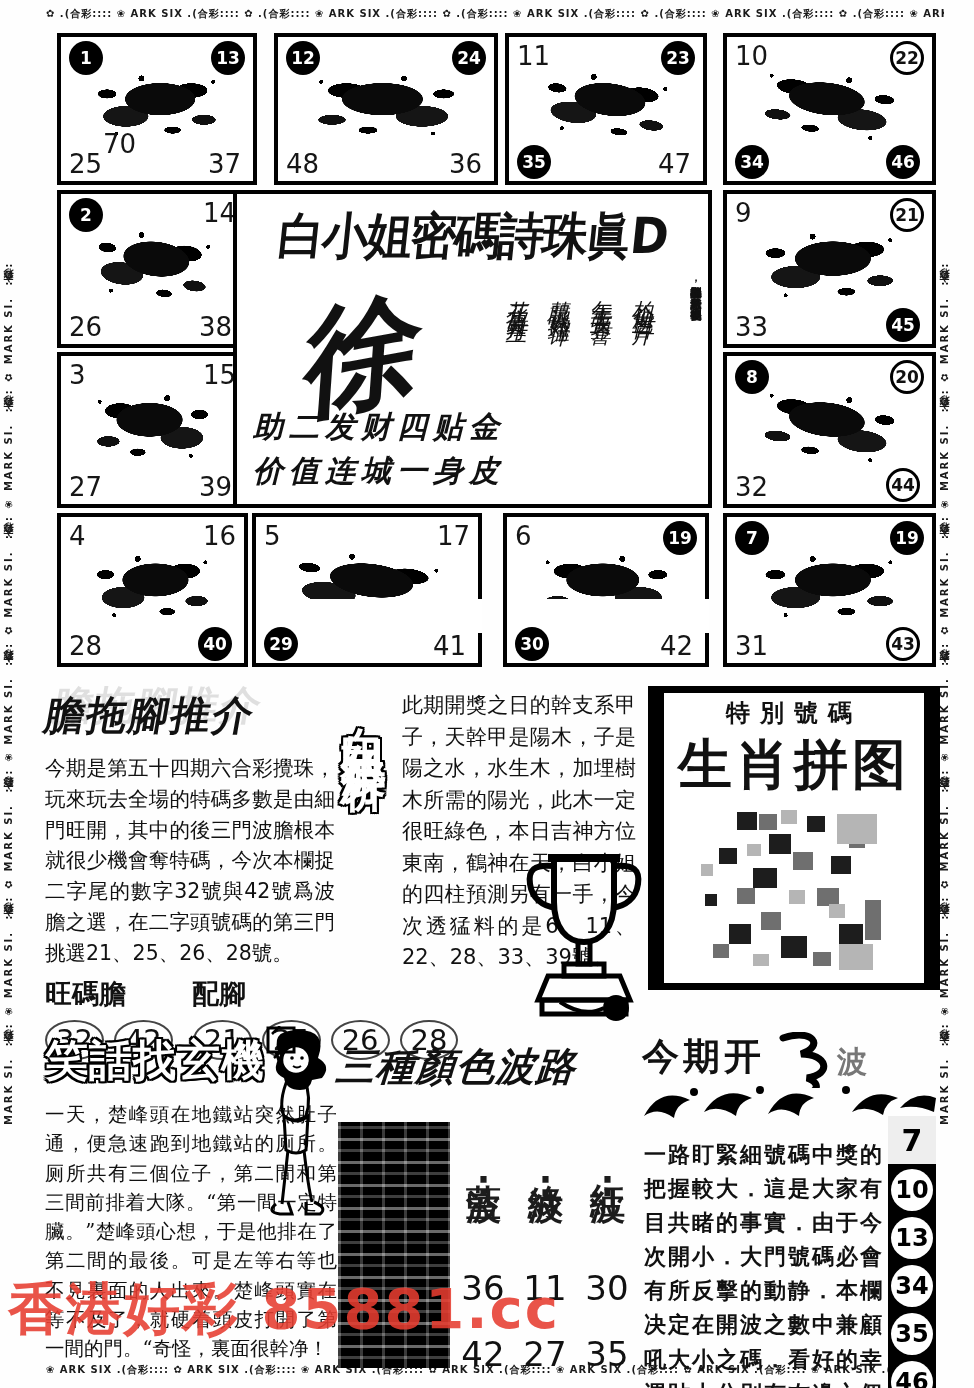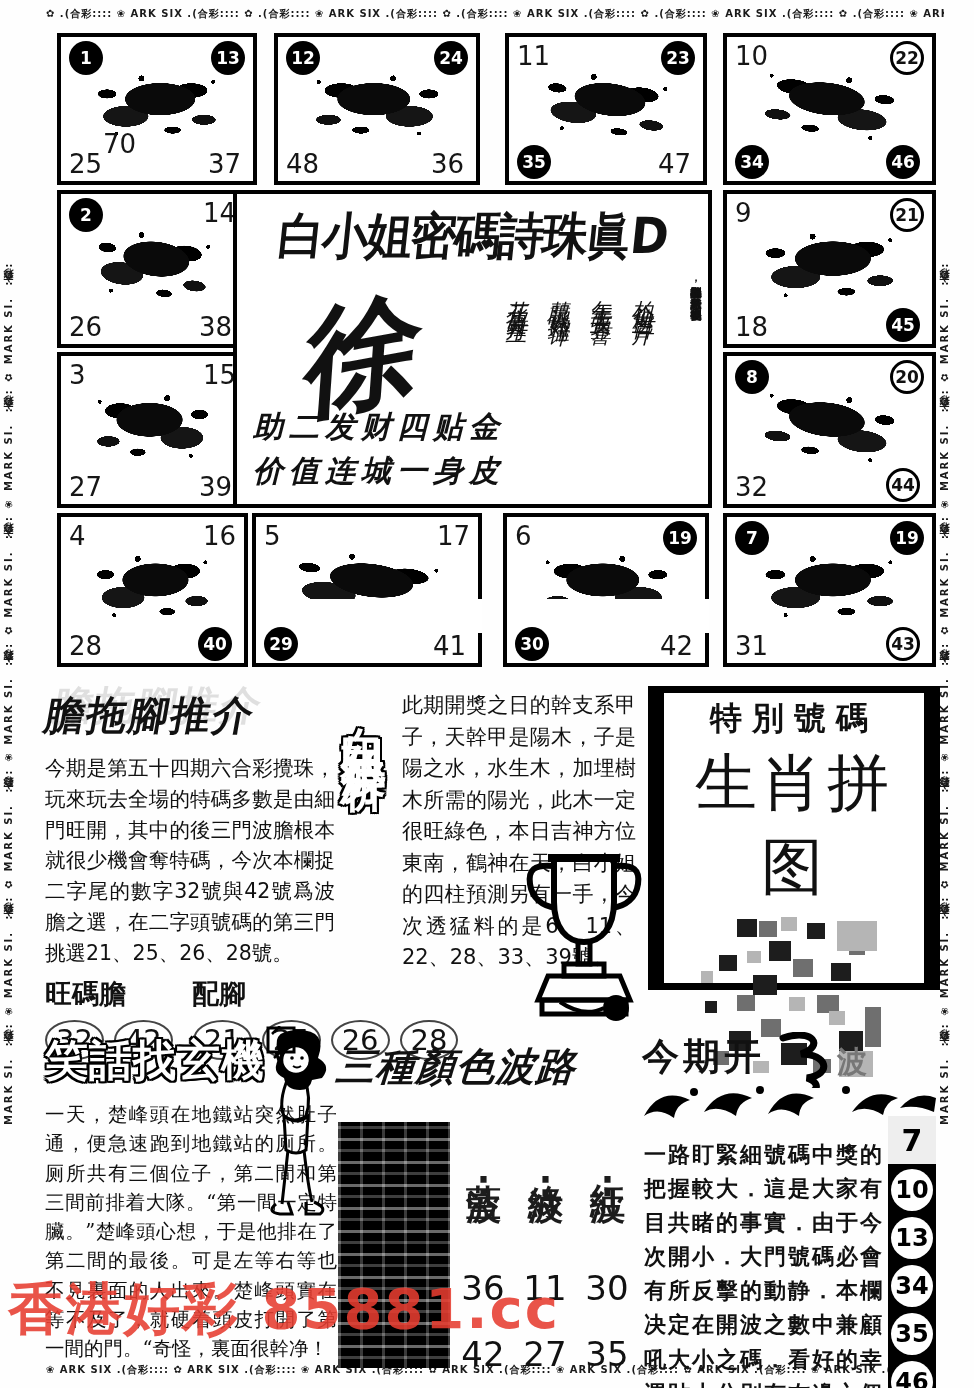--- a/index.html
+++ b/index.html
@@ -69,22 +69,22 @@
   .outline-txt{color:#fff;text-shadow:-2px -2px 0 #000,2px -2px 0 #000,-2px 2px 0 #000,2px 2px 0 #000,
                -2px 0 0 #000,2px 0 0 #000,0 -2px 0 #000,0 2px 0 #000;}
   #seban-title{position:absolute;left:333px;top:692px;height:330px;writing-mode:vertical-rl;
                text-orientation:upright;font-size:45px;font-weight:900;letter-spacing:8px;}
   #seban-body{position:absolute;left:402px;top:690px;width:234px;font-size:21px;line-height:1.5;
               text-align:justify;font-weight:500;}
   #trophy{position:absolute;left:520px;top:852px;}
 
   #puzzle{position:absolute;left:648px;top:686px;width:292px;height:304px;background:#fff;
           border:7px solid #000;border-left-width:16px;border-right-width:16px;text-align:center;}
-  #puzzle-header{font-size:32px;font-weight:900;letter-spacing:10px;margin-top:4px;}
-  #puzzle-title{font-size:62px;font-weight:400;letter-spacing:4px;margin-top:0;}
+  #puzzle-header{font-size:24px;font-weight:900;letter-spacing:10px;margin-top:4px;}
+  #puzzle-title{font-size:54px;font-weight:700;letter-spacing:4px;margin-top:0;}
 
   
   #joke{position:absolute;left:45px;top:1032px;width:292px;}
   #joke-header{font-size:43px;font-weight:900;letter-spacing:1px;}
   #joke-body{margin-top:10px;font-size:19.5px;line-height:1.5;text-align:justify;
              font-family:"DejaVu Serif","Liberation Serif",serif;}
   #woman{position:absolute;left:250px;top:1026px;}
 
   #colors-title{position:absolute;left:336px;top:1040px;width:300px;font-size:39px;font-weight:900;
                 font-style:italic;font-family:"DejaVu Serif",serif;letter-spacing:1px;transform:skewX(-4deg);
@@ -128,21 +128,21 @@
 
   <div class="cell" style="left:57px;top:33px;width:200px;height:152px;" data-name="zodiac-cell-1">
     <div class="ink" data-name="zodiac-illustration"></div>
     <span class="num tl badge" data-name="circled-number">1</span>
     <span class="num tr badge" data-name="circled-number">13</span>
     <span class="num extra" data-name="cell-number">70</span>
     <span class="num bl" data-name="cell-number">25</span>
     <span class="num br" data-name="cell-number">37</span>
   </div>
 
-  <div class="cell" style="left:274px;top:33px;width:206px;height:152px;" data-name="zodiac-cell-2">
+  <div class="cell" style="left:274px;top:33px;width:224px;height:152px;" data-name="zodiac-cell-2">
     <div class="ink i2" data-name="zodiac-illustration"></div>
     <span class="num tl badge" data-name="circled-number">12</span>
     <span class="num tr badge" data-name="circled-number">24</span>
     <span class="num bl" data-name="cell-number">48</span>
     <span class="num br" data-name="cell-number">36</span>
   </div>
 
   <div class="cell" style="left:505px;top:33px;width:202px;height:152px;" data-name="zodiac-cell-3">
     <div class="ink i3" data-name="zodiac-illustration"></div>
     <span class="num tl" data-name="cell-number">11</span>
@@ -164,21 +164,21 @@
     <span class="num tl badge" data-name="circled-number">2</span>
     <span class="num tr" data-name="cell-number">14</span>
     <span class="num bl" data-name="cell-number">26</span>
     <span class="num br" data-name="cell-number">38</span>
   </div>
 
   <div class="cell" style="left:723px;top:190px;width:213px;height:158px;" data-name="zodiac-cell-6">
     <div class="ink" data-name="zodiac-illustration"></div>
     <span class="num tl" data-name="cell-number">9</span>
     <span class="num tr ring" data-name="ringed-number">21</span>
-    <span class="num bl" data-name="cell-number">18</span>
+    <span class="num bl" data-name="cell-number">33</span>
     <span class="num br badge" data-name="circled-number">45</span>
   </div>
 
   <div class="cell" style="left:57px;top:352px;width:191px;height:156px;" data-name="zodiac-cell-7">
     <div class="ink i2" data-name="zodiac-illustration"></div>
     <span class="num tl" data-name="cell-number">3</span>
     <span class="num tr" data-name="cell-number">15</span>
     <span class="num bl" data-name="cell-number">27</span>
     <span class="num br" data-name="cell-number">39</span>
   </div>

